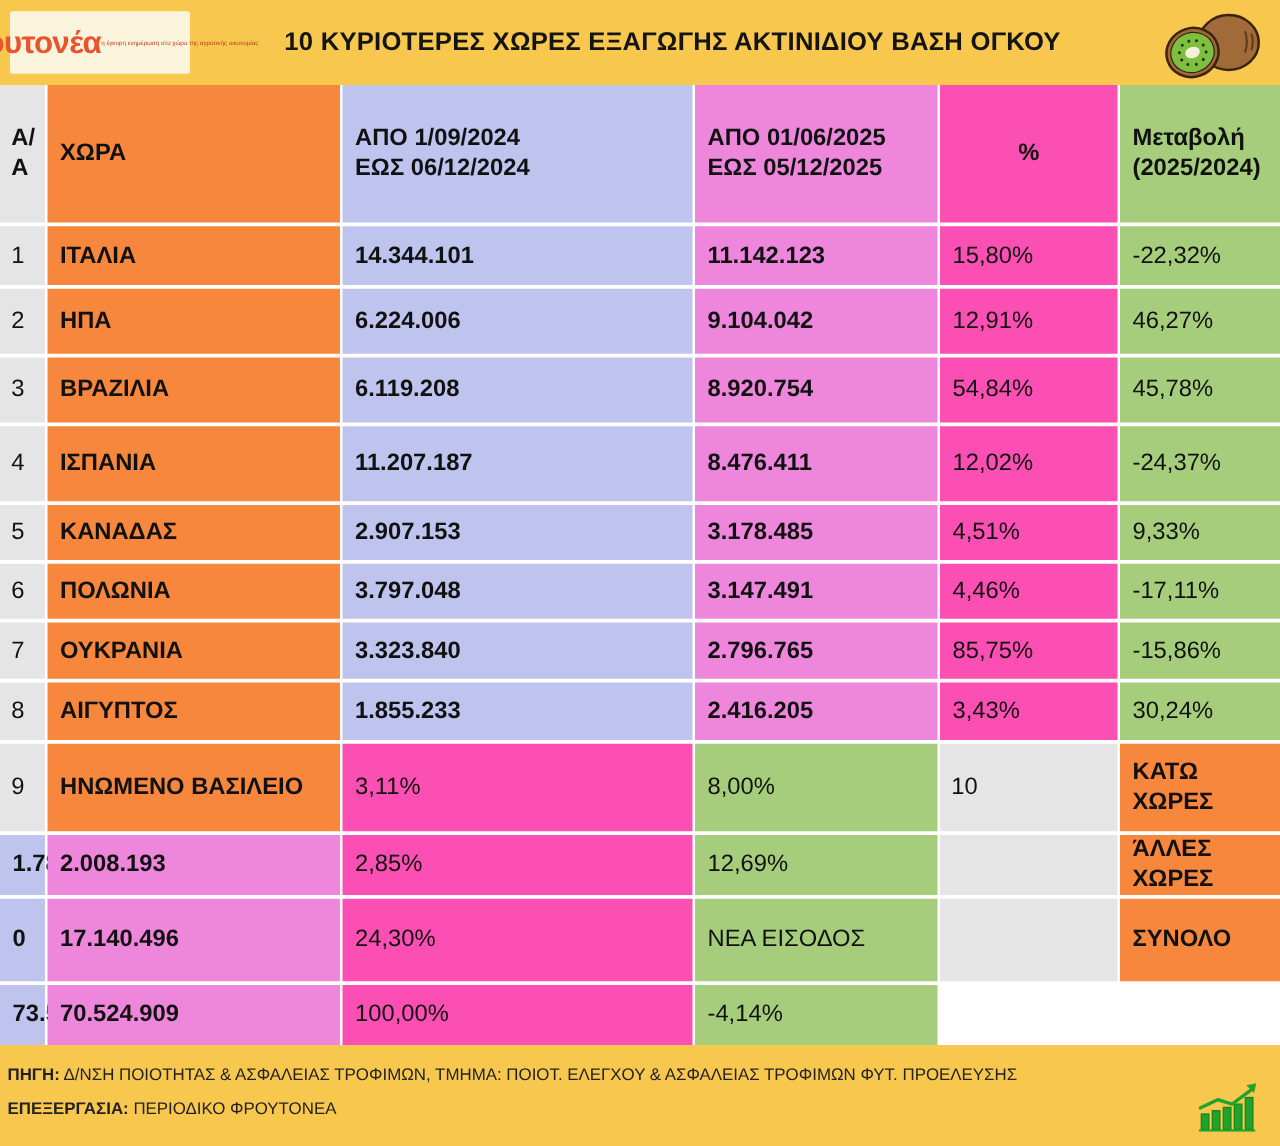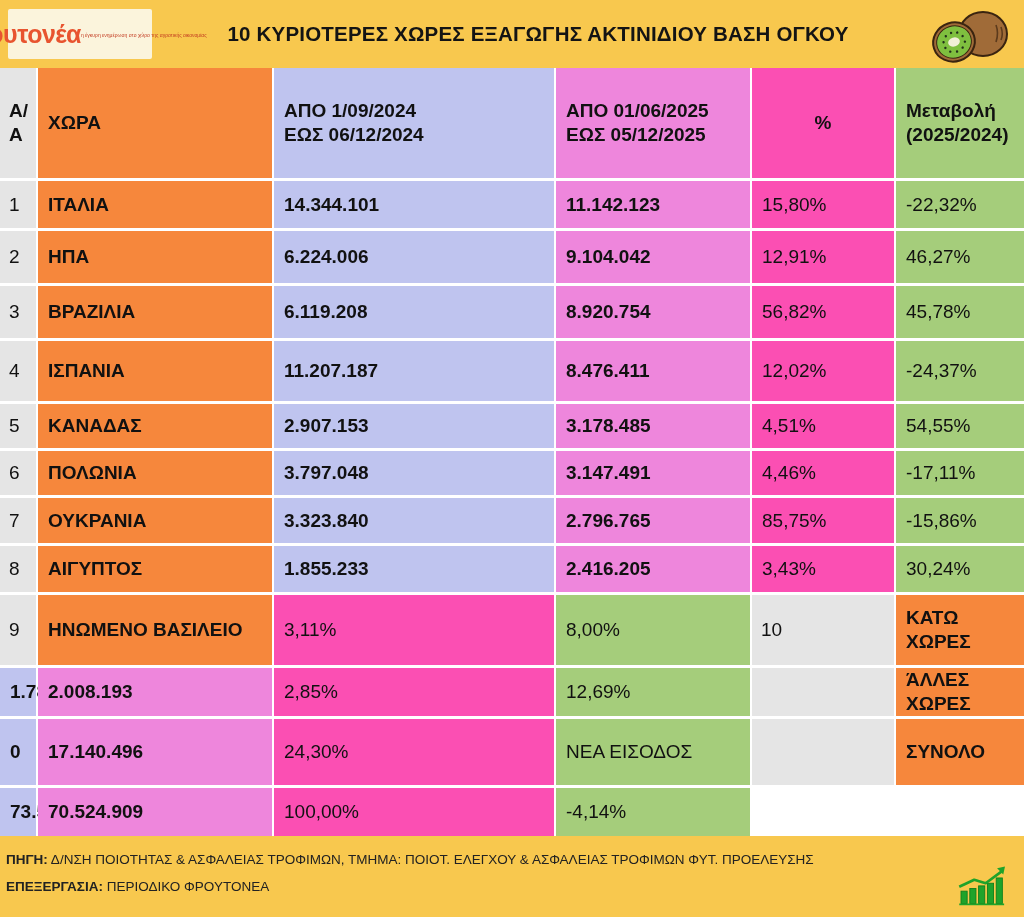--- a/index.html
+++ b/index.html
@@ -100,36 +100,36 @@
     <div class="cell c-country">ΗΠΑ</div>
     <div class="cell c-v2024">6.224.006</div>
     <div class="cell c-v2025">9.104.042</div>
     <div class="cell c-pct">12,91%</div>
     <div class="cell c-change">46,27%</div>
 
     <div class="cell c-index">3</div>
     <div class="cell c-country">ΒΡΑΖΙΛΙΑ</div>
     <div class="cell c-v2024">6.119.208</div>
     <div class="cell c-v2025">8.920.754</div>
-    <div class="cell c-pct">56,82%</div>
+    <div class="cell c-pct">54,84%</div>
     <div class="cell c-change">45,78%</div>
 
     <div class="cell c-index">4</div>
     <div class="cell c-country">ΙΣΠΑΝΙΑ</div>
     <div class="cell c-v2024">11.207.187</div>
     <div class="cell c-v2025">8.476.411</div>
     <div class="cell c-pct">12,02%</div>
     <div class="cell c-change">-24,37%</div>
 
     <div class="cell c-index">5</div>
     <div class="cell c-country">ΚΑΝΑΔΑΣ</div>
     <div class="cell c-v2024">2.907.153</div>
     <div class="cell c-v2025">3.178.485</div>
     <div class="cell c-pct">4,51%</div>
-    <div class="cell c-change">54,55%</div>
+    <div class="cell c-change">9,33%</div>
 
     <div class="cell c-index">6</div>
     <div class="cell c-country">ΠΟΛΩΝΙΑ</div>
     <div class="cell c-v2024">3.797.048</div>
     <div class="cell c-v2025">3.147.491</div>
     <div class="cell c-pct">4,46%</div>
     <div class="cell c-change">-17,11%</div>
 
     <div class="cell c-index">7</div>
     <div class="cell c-country">ΟΥΚΡΑΝΙΑ</div>

